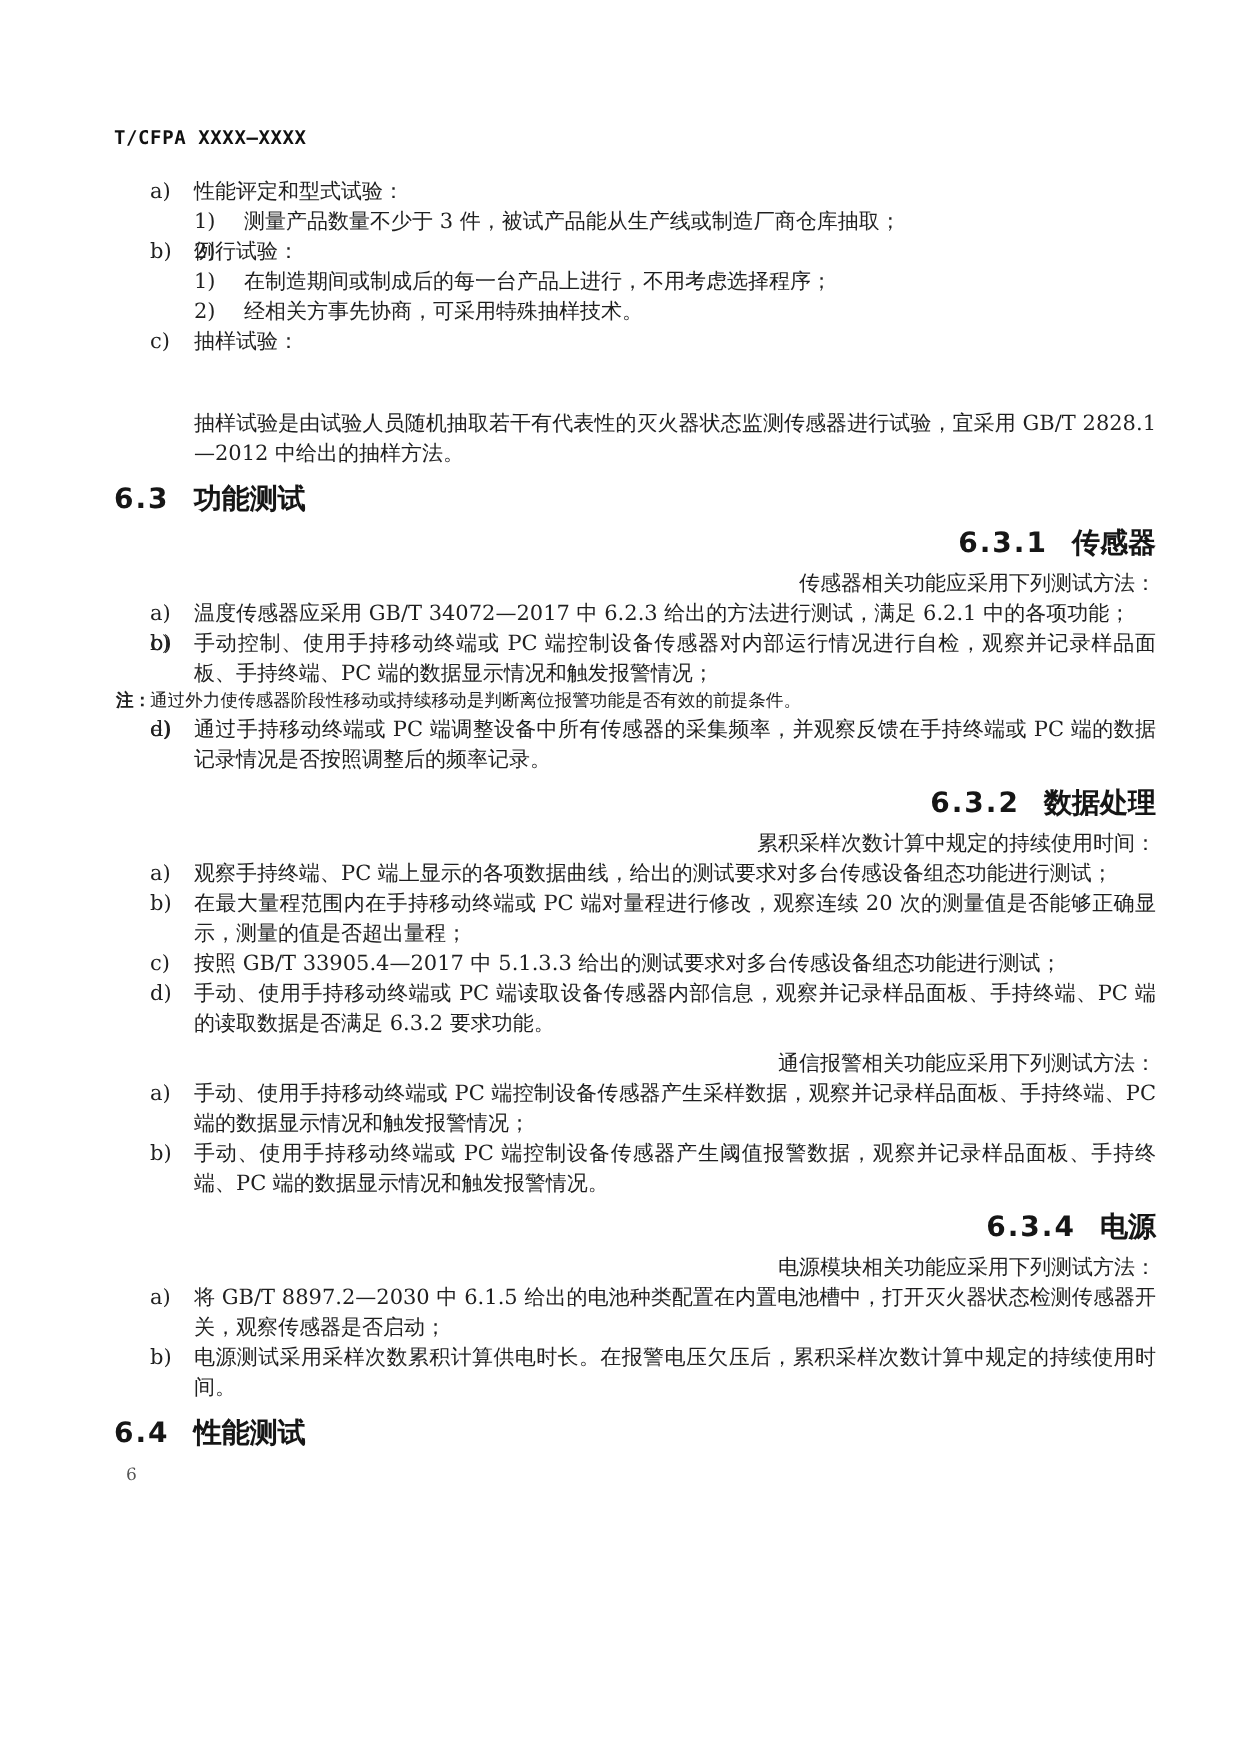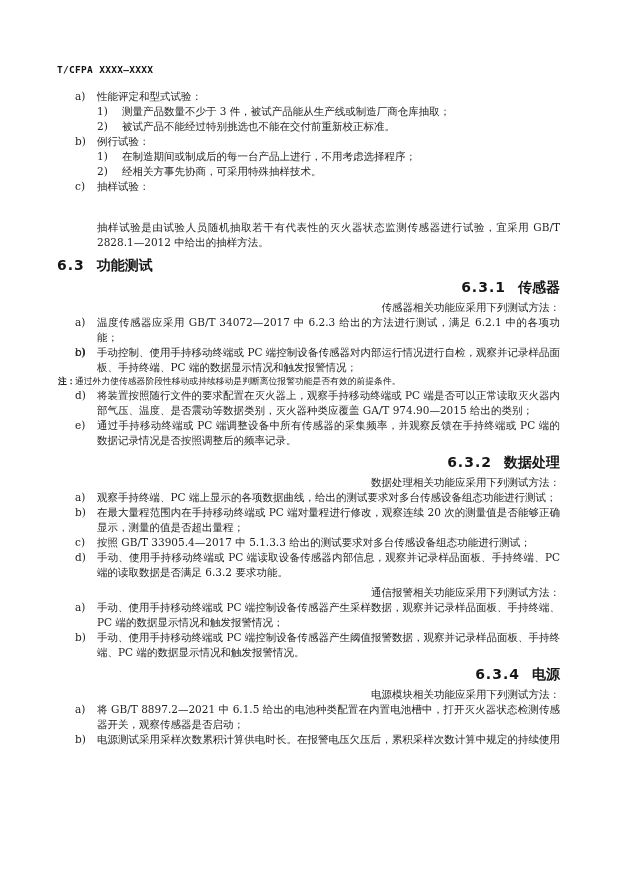--- a/index.html
+++ b/index.html
@@ -1,21 +1,21 @@
 <!DOCTYPE html>
 <html><head>
 <meta charset="utf-8">
 <style>
   html,body { margin:0; padding:0; background:#ffffff; }
   .page {
     position:relative;
     width:617px; height:748px;
     background:#ffffff;
     box-sizing:border-box;
-    padding:64px 57px 0 57px;
+    padding:64px 39px 0 57px;
     color:#1f1f1f;
     font-family:"DejaVu Serif","Liberation Serif",serif;
     font-size:10.5px;
     line-height:15px;
     overflow:hidden;
   }
   .doc-header {
     font-family:"DejaVu Sans Mono","Liberation Mono",monospace;
     font-weight:bold;
     font-size:9.5px;
@@ -62,21 +62,21 @@
 
   <div class="doc-header">T/CFPA XXXX—XXXX</div>
 
   <div class="front-list">
     <div class="li1">
       <span class="lbl">a)</span><span>性能评定和型式试验：</span>
       <div class="li2">
         <span class="lbl">1)</span><span>测量产品数量不少于 3 件，被试产品能从生产线或制造厂商仓库抽取；</span>
       </div>
       <div class="li2">
-        <span class="lbl">2)</span><span>被试产品不能经过特别挑选也不能在交付前重新校正标准。</span>
+        <span class="lbl">2)</span>
       </div>
     </div>
     <div class="li1">
       <span class="lbl">b)</span><span>例行试验：</span>
       <div class="li2">
         <span class="lbl">1)</span><span>在制造期间或制成后的每一台产品上进行，不用考虑选择程序；</span>
       </div>
       <div class="li2">
         <span class="lbl">2)</span><span>经相关方事先协商，可采用特殊抽样技术。</span>
       </div>
@@ -102,31 +102,31 @@
     <div class="li1">
       <span class="lbl">b)</span>
     </div>
     <div class="li1">
       <span class="lbl">c)</span><span>手动控制、使用手持移动终端或 PC 端控制设备传感器对内部运行情况进行自检，观察并记录样品面板、手持终端、PC 端的数据显示情况和触发报警情况；</span>
     </div>
     <div class="note">
       <span class="nlbl">注：</span><span>通过外力使传感器阶段性移动或持续移动是判断离位报警功能是否有效的前提条件。</span>
     </div>
     <div class="li1">
-      <span class="lbl">d)</span><span>将装置按照随行文件的要求配置在灭火器上，观察手持移动终端或 PC 端是否可以正常读取灭火器内部气压、温度、是否震动等数据类别，灭火器种类应覆盖 GA/T 974.90—2015 给出的类别；</span>
+      <span class="lbl">d)</span>
     </div>
     <div class="li1">
       <span class="lbl">e)</span><span>通过手持移动终端或 PC 端调整设备中所有传感器的采集频率，并观察反馈在手持终端或 PC 端的数据记录情况是否按照调整后的频率记录。</span>
     </div>
   </div>
 
   <div class="h h3">
     <span class="num">6.3.2</span><span>数据处理</span>
   </div>
-  <div class="intro">数据处理相关功能应采用下列测试方法：</div>
+  <div class="intro">累积采样次数计算中规定的持续使用时间：</div>
   <div>
     <div class="li1">
       <span class="lbl">a)</span><span>观察手持终端、PC 端上显示的各项数据曲线，给出的测试要求对多台传感设备组态功能进行测试；</span>
     </div>
     <div class="li1">
       <span class="lbl">b)</span><span>在最大量程范围内在手持移动终端或 PC 端对量程进行修改，观察连续 20 次的测量值是否能够正确显示，测量的值是否超出量程；</span>
     </div>
     <div class="li1">
       <span class="lbl">c)</span><span>按照 GB/T 33905.4—2017 中 5.1.3.3 给出的测试要求对多台传感设备组态功能进行测试；</span>
     </div>
@@ -144,21 +144,21 @@
       <span class="lbl">b)</span><span>手动、使用手持移动终端或 PC 端控制设备传感器产生阈值报警数据，观察并记录样品面板、手持终端、PC 端的数据显示情况和触发报警情况。</span>
     </div>
   </div>
 
   <div class="h h3">
     <span class="num">6.3.4</span><span>电源</span>
   </div>
   <div class="intro">电源模块相关功能应采用下列测试方法：</div>
   <div>
     <div class="li1">
-      <span class="lbl">a)</span><span>将 GB/T 8897.2—2021 中 6.1.5 给出的电池种类配置在内置电池槽中，打开灭火器状态检测传感器开关，观察传感器是否启动；</span>
+      <span class="lbl">a)</span><span>将 GB/T 8897.2—2030 中 6.1.5 给出的电池种类配置在内置电池槽中，打开灭火器状态检测传感器开关，观察传感器是否启动；</span>
     </div>
     <div class="li1">
       <span class="lbl">b)</span><span>电源测试采用采样次数累积计算供电时长。在报警电压欠压后，累积采样次数计算中规定的持续使用时间。</span>
     </div>
   </div>
 
   <div class="h h2">
     <span class="num">6.4</span><span>性能测试</span>
   </div>
 

